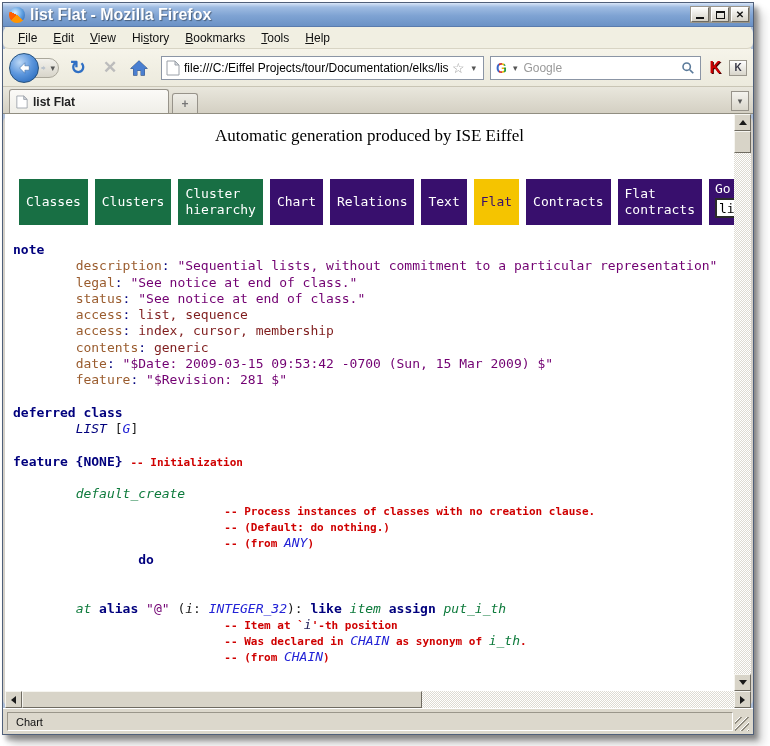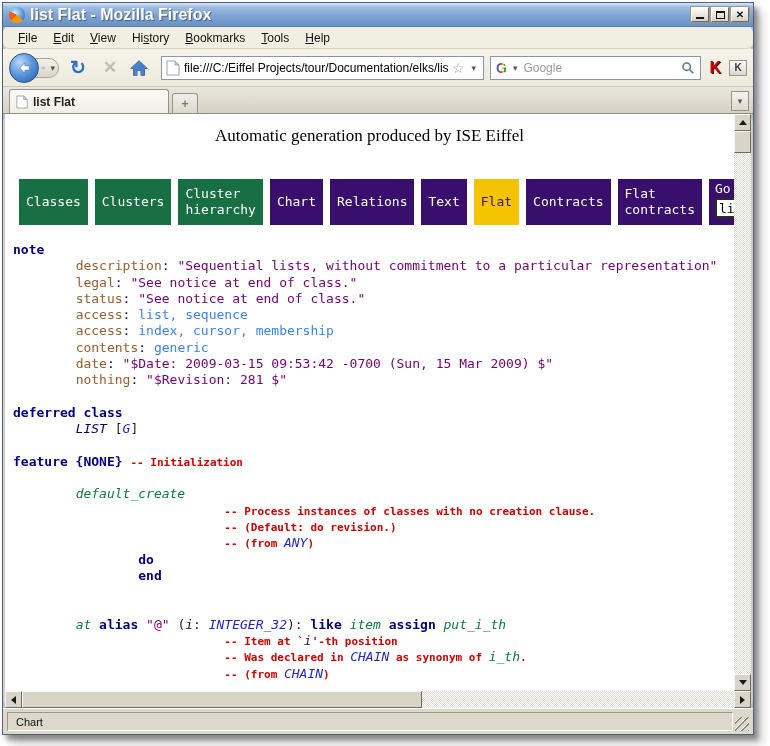--- a/index.html
+++ b/index.html
@@ -103,21 +103,21 @@
   .goto-input{ display:block; margin-top:1px; width:112px; height:20px;
     border:2px solid #2b2b2b; background:#fff; font-family:"DejaVu Sans Mono", monospace;
     font-size:13px; padding:0 2px; outline:none;}
   
   .code{ margin:17px 0 0 8px; font-family:"DejaVu Sans Mono", monospace; font-size:13px; }
   .cl{ white-space:pre; height:16.3px; line-height:16.3px; }
   .sg-kw{ color:#00007d; font-weight:bold; }
   .sg-tag{ color:#9a5c2e; }
   .sg-col{ color:#00007d; }
   .sg-str{ color:#720072; }
-  .sg-val{ color:#3b82f6; }
+  .sg-val{ color:#7f1d1d; }
   .sg-pl{ color:#1a1a1a; }
   .sg-feat{ color:#0d7a3b; font-style:italic; }
   .sg-cls{ color:#2323d6; font-style:italic; cursor:pointer; }
   .sg-cur{ color:#00007d; font-style:italic; }
   .sg-arg{ color:#1a1a1a; font-style:italic; }
   .sg-cmt{ color:#cf0000; font-weight:bold; font-size:11px; }
   .sg-cmtcls{ color:#2323d6; font-style:italic; cursor:pointer; }
   .sg-cmtfeat{ color:#0d7a3b; font-style:italic; }
   .sg-cmtem{ color:#26265e; font-style:italic; }
   
@@ -253,33 +253,32 @@
       </div>
       <div class="code">
           <div class="cl"><span class="sg-kw">note</span></div>
           <div class="cl"><span class="sg-pl">        </span><span class="sg-tag">description</span><span class="sg-col">: </span><span class="sg-str">"Sequential lists, without commitment to a particular representation"</span></div>
           <div class="cl"><span class="sg-pl">        </span><span class="sg-tag">legal</span><span class="sg-col">: </span><span class="sg-str">"See notice at end of class."</span></div>
           <div class="cl"><span class="sg-pl">        </span><span class="sg-tag">status</span><span class="sg-col">: </span><span class="sg-str">"See notice at end of class."</span></div>
           <div class="cl"><span class="sg-pl">        </span><span class="sg-tag">access</span><span class="sg-col">: </span><span class="sg-val">list, sequence</span></div>
           <div class="cl"><span class="sg-pl">        </span><span class="sg-tag">access</span><span class="sg-col">: </span><span class="sg-val">index, cursor, membership</span></div>
           <div class="cl"><span class="sg-pl">        </span><span class="sg-tag">contents</span><span class="sg-col">: </span><span class="sg-val">generic</span></div>
           <div class="cl"><span class="sg-pl">        </span><span class="sg-tag">date</span><span class="sg-col">: </span><span class="sg-str">"$Date: 2009-03-15 09:53:42 -0700 (Sun, 15 Mar 2009) $"</span></div>
-          <div class="cl"><span class="sg-pl">        </span><span class="sg-tag">nothing</span><span class="sg-col">: </span><span class="sg-str">"$Revision: 281 $"</span></div>
+          <div class="cl"><span class="sg-pl">        </span><span class="sg-tag">feature</span><span class="sg-col">: </span><span class="sg-str">"$Revision: 281 $"</span></div>
           <div class="cl"> </div>
           <div class="cl"><span class="sg-kw">deferred class</span></div>
           <div class="cl"><span class="sg-pl">        </span><span class="sg-cur">LIST</span><span class="sg-pl"> [</span><span class="sg-cls">G</span><span class="sg-pl">]</span></div>
           <div class="cl"> </div>
           <div class="cl"><span class="sg-kw">feature {NONE} </span><span class="sg-cmt">-- Initialization</span></div>
           <div class="cl"> </div>
           <div class="cl"><span class="sg-pl">        </span><span class="sg-feat">default_create</span></div>
           <div class="cl"><span class="sg-pl">                           </span><span class="sg-cmt">-- Process instances of classes with no creation clause.</span></div>
-          <div class="cl"><span class="sg-pl">                           </span><span class="sg-cmt">-- (Default: do revision.)</span></div>
+          <div class="cl"><span class="sg-pl">                           </span><span class="sg-cmt">-- (Default: do nothing.)</span></div>
           <div class="cl"><span class="sg-pl">                           </span><span class="sg-cmt">-- (from </span><span class="sg-cmtcls">ANY</span><span class="sg-cmt">)</span></div>
           <div class="cl"><span class="sg-pl">                </span><span class="sg-kw">do</span></div>
-          <div class="cl"><span class="sg-pl">                </span><span class="sg-kw">end</span></div>
           <div class="cl"> </div>
           <div class="cl"> </div>
           <div class="cl"><span class="sg-pl">        </span><span class="sg-feat">at</span><span class="sg-pl"> </span><span class="sg-kw">alias</span><span class="sg-pl"> </span><span class="sg-str">"@"</span><span class="sg-pl"> (</span><span class="sg-arg">i</span><span class="sg-pl">: </span><span class="sg-cls">INTEGER_32</span><span class="sg-pl">): </span><span class="sg-kw">like</span><span class="sg-pl"> </span><span class="sg-feat">item</span><span class="sg-pl"> </span><span class="sg-kw">assign</span><span class="sg-pl"> </span><span class="sg-feat">put_i_th</span></div>
           <div class="cl"><span class="sg-pl">                           </span><span class="sg-cmt">-- Item at `</span><span class="sg-cmtem">i</span><span class="sg-cmt">'-th position</span></div>
           <div class="cl"><span class="sg-pl">                           </span><span class="sg-cmt">-- Was declared in </span><span class="sg-cmtcls">CHAIN</span><span class="sg-cmt"> as synonym of </span><span class="sg-cmtfeat">i_th</span><span class="sg-cmt">.</span></div>
           <div class="cl"><span class="sg-pl">                           </span><span class="sg-cmt">-- (from </span><span class="sg-cmtcls">CHAIN</span><span class="sg-cmt">)</span></div>
         </div>
     </div>
 
     <div class="vscroll">

